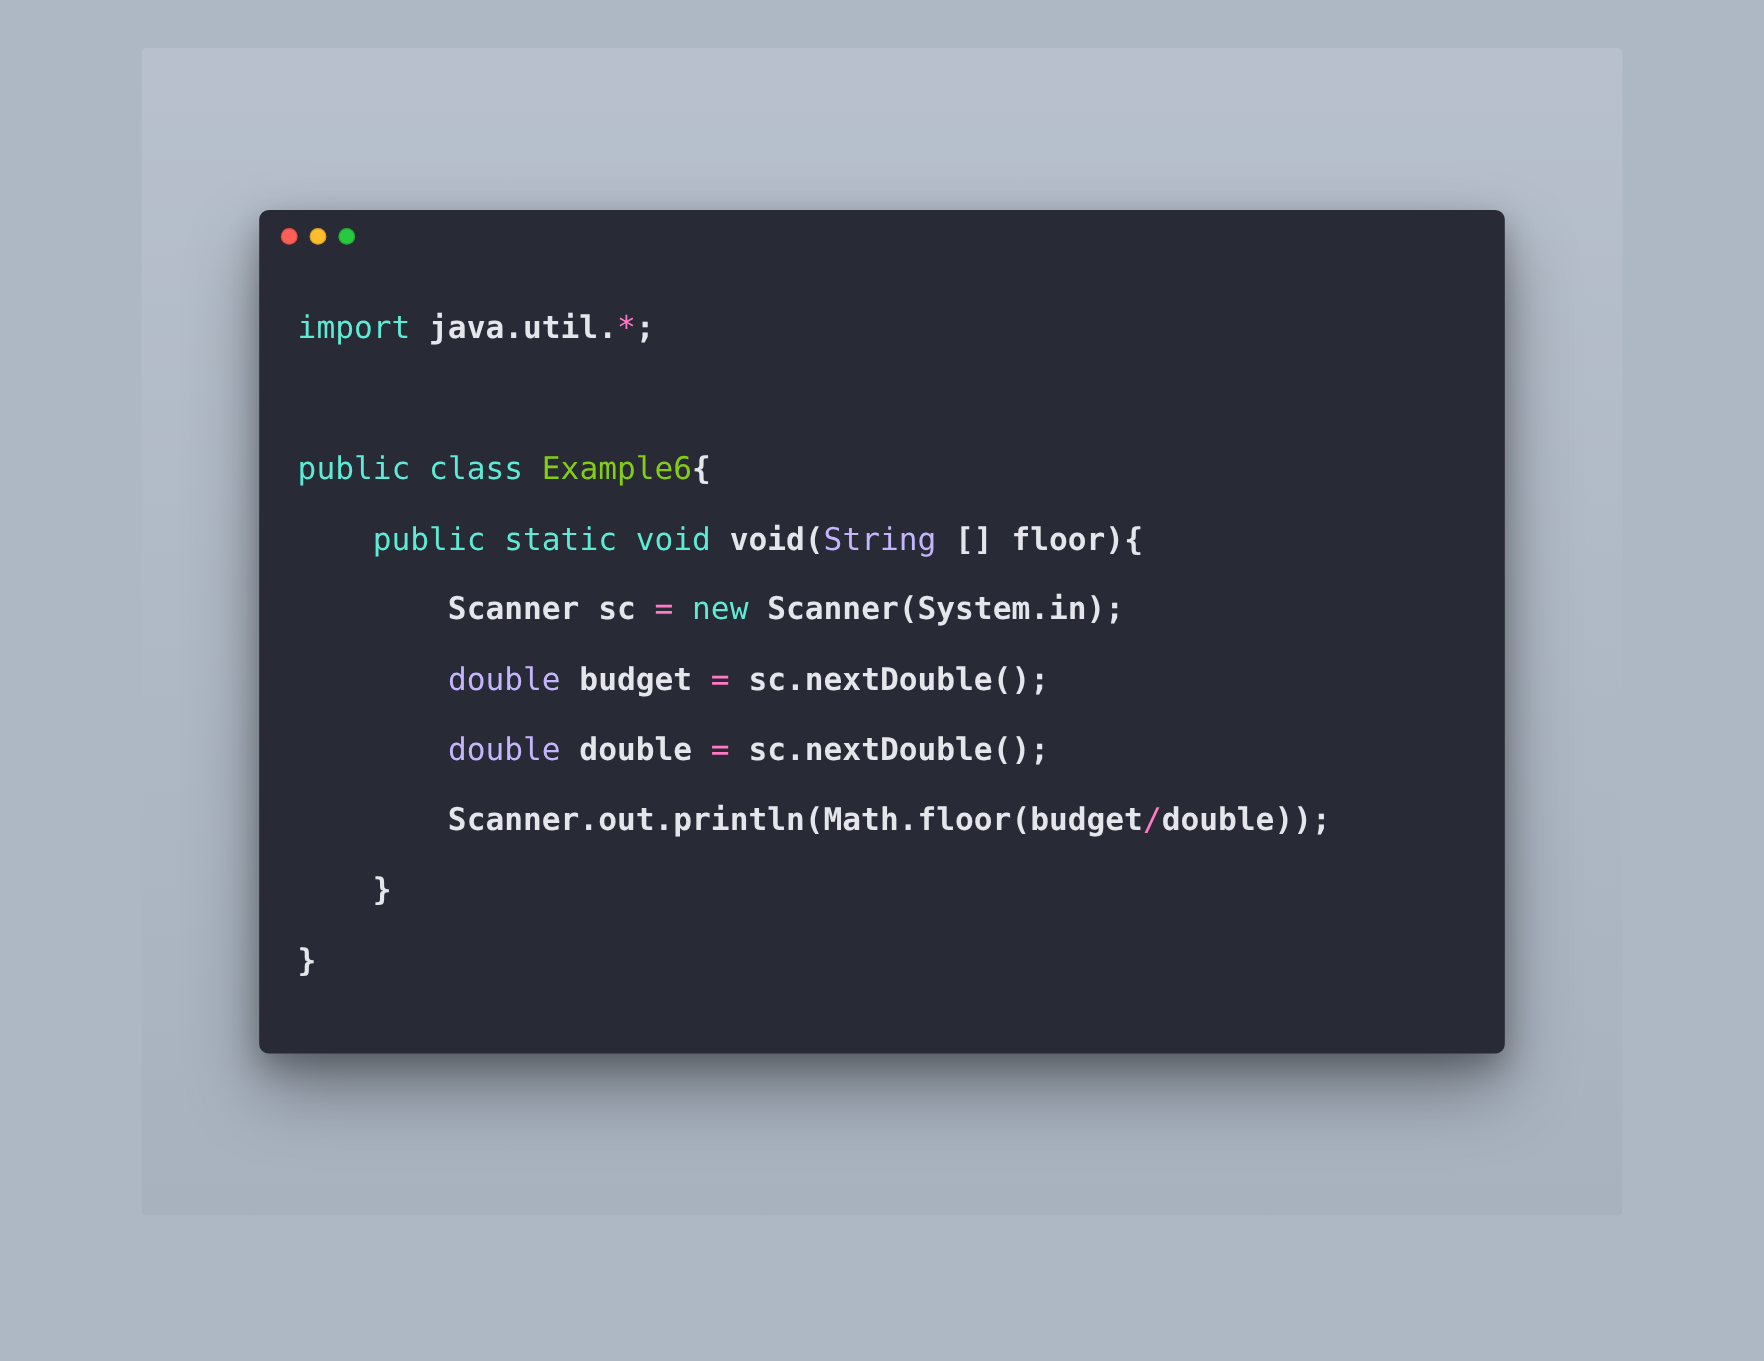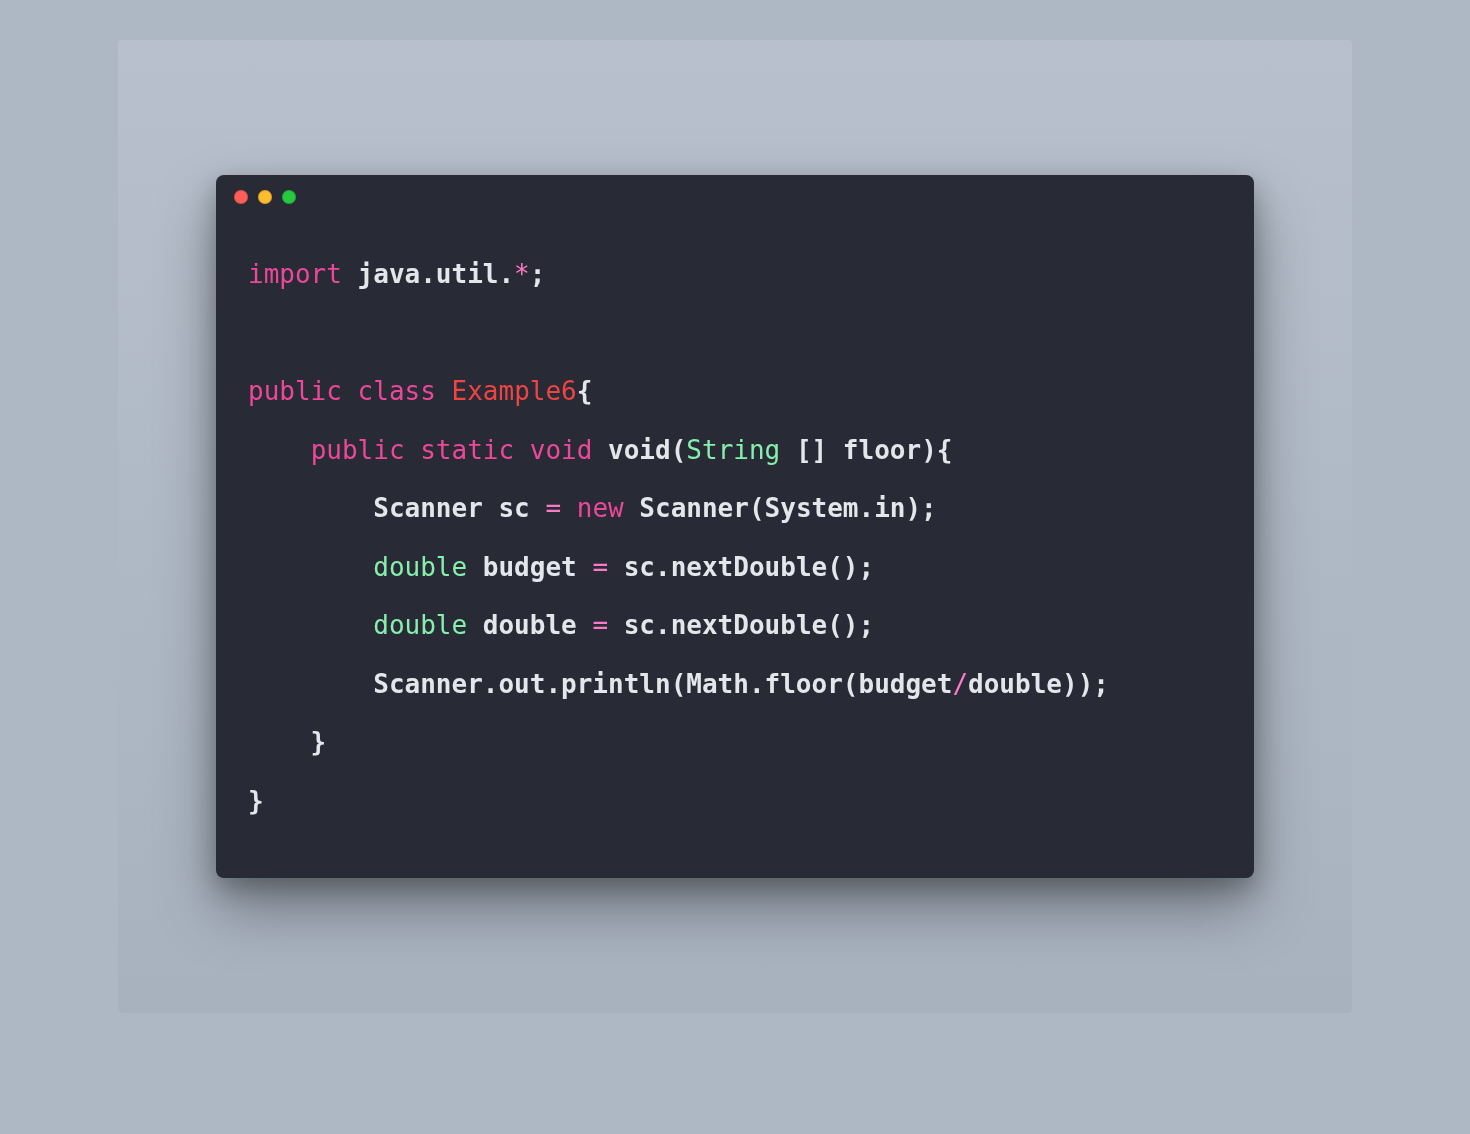--- a/index.html
+++ b/index.html
@@ -43,23 +43,23 @@
   .dot.green  { background:#27c93f; box-shadow: inset 0 0 0 1px rgba(0,0,0,.15);}
 
   pre.code {
     color:#e4e6eb;
     font-size: 26px;
     line-height: 2.25;
     padding: 26px 32px 0 32px;
     white-space: pre;
     font-family: ui-monospace, SFMono-Regular, Menlo, Consolas, monospace;
   }
-  .tok-kw   { color:#ec4899; } 
-  .tok-cls  { color:#ef4444; } 
-  .tok-type { color:#86efac; } 
+  .tok-kw   { color:#5eead4; } 
+  .tok-cls  { color:#84cc16; } 
+  .tok-type { color:#c4b5fd; } 
   .tok-op   { color:#ff79c6; } 
   .tok-fg   { color:#e4e6eb;font-weight:bold; } 
 </style>
 </head>
 <body>
 
 <div class="stage">
   <div class="window">
     <div class="titlebar">
       <span class="dot red"></span>

